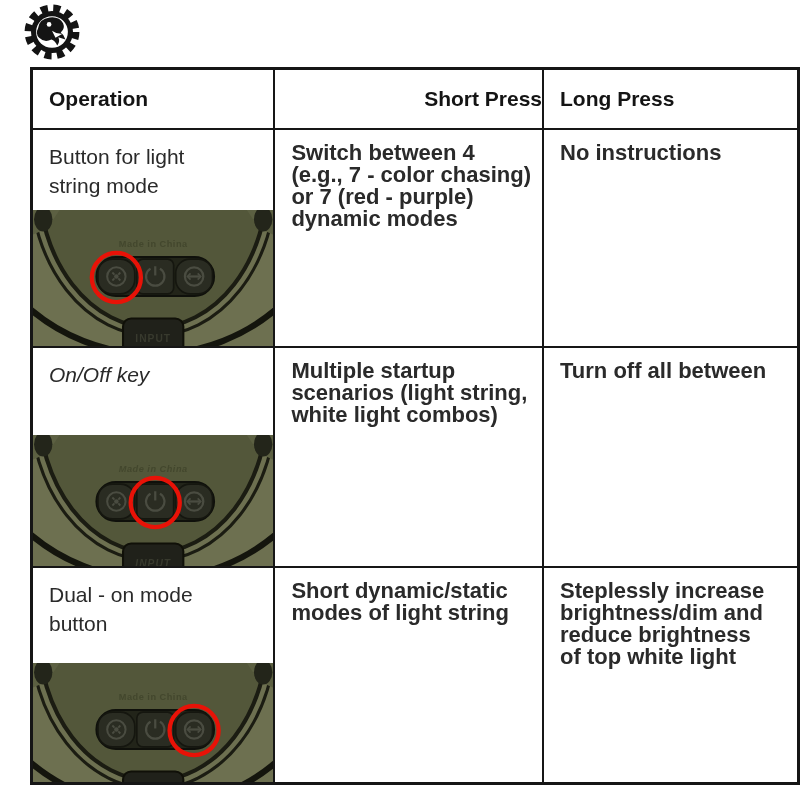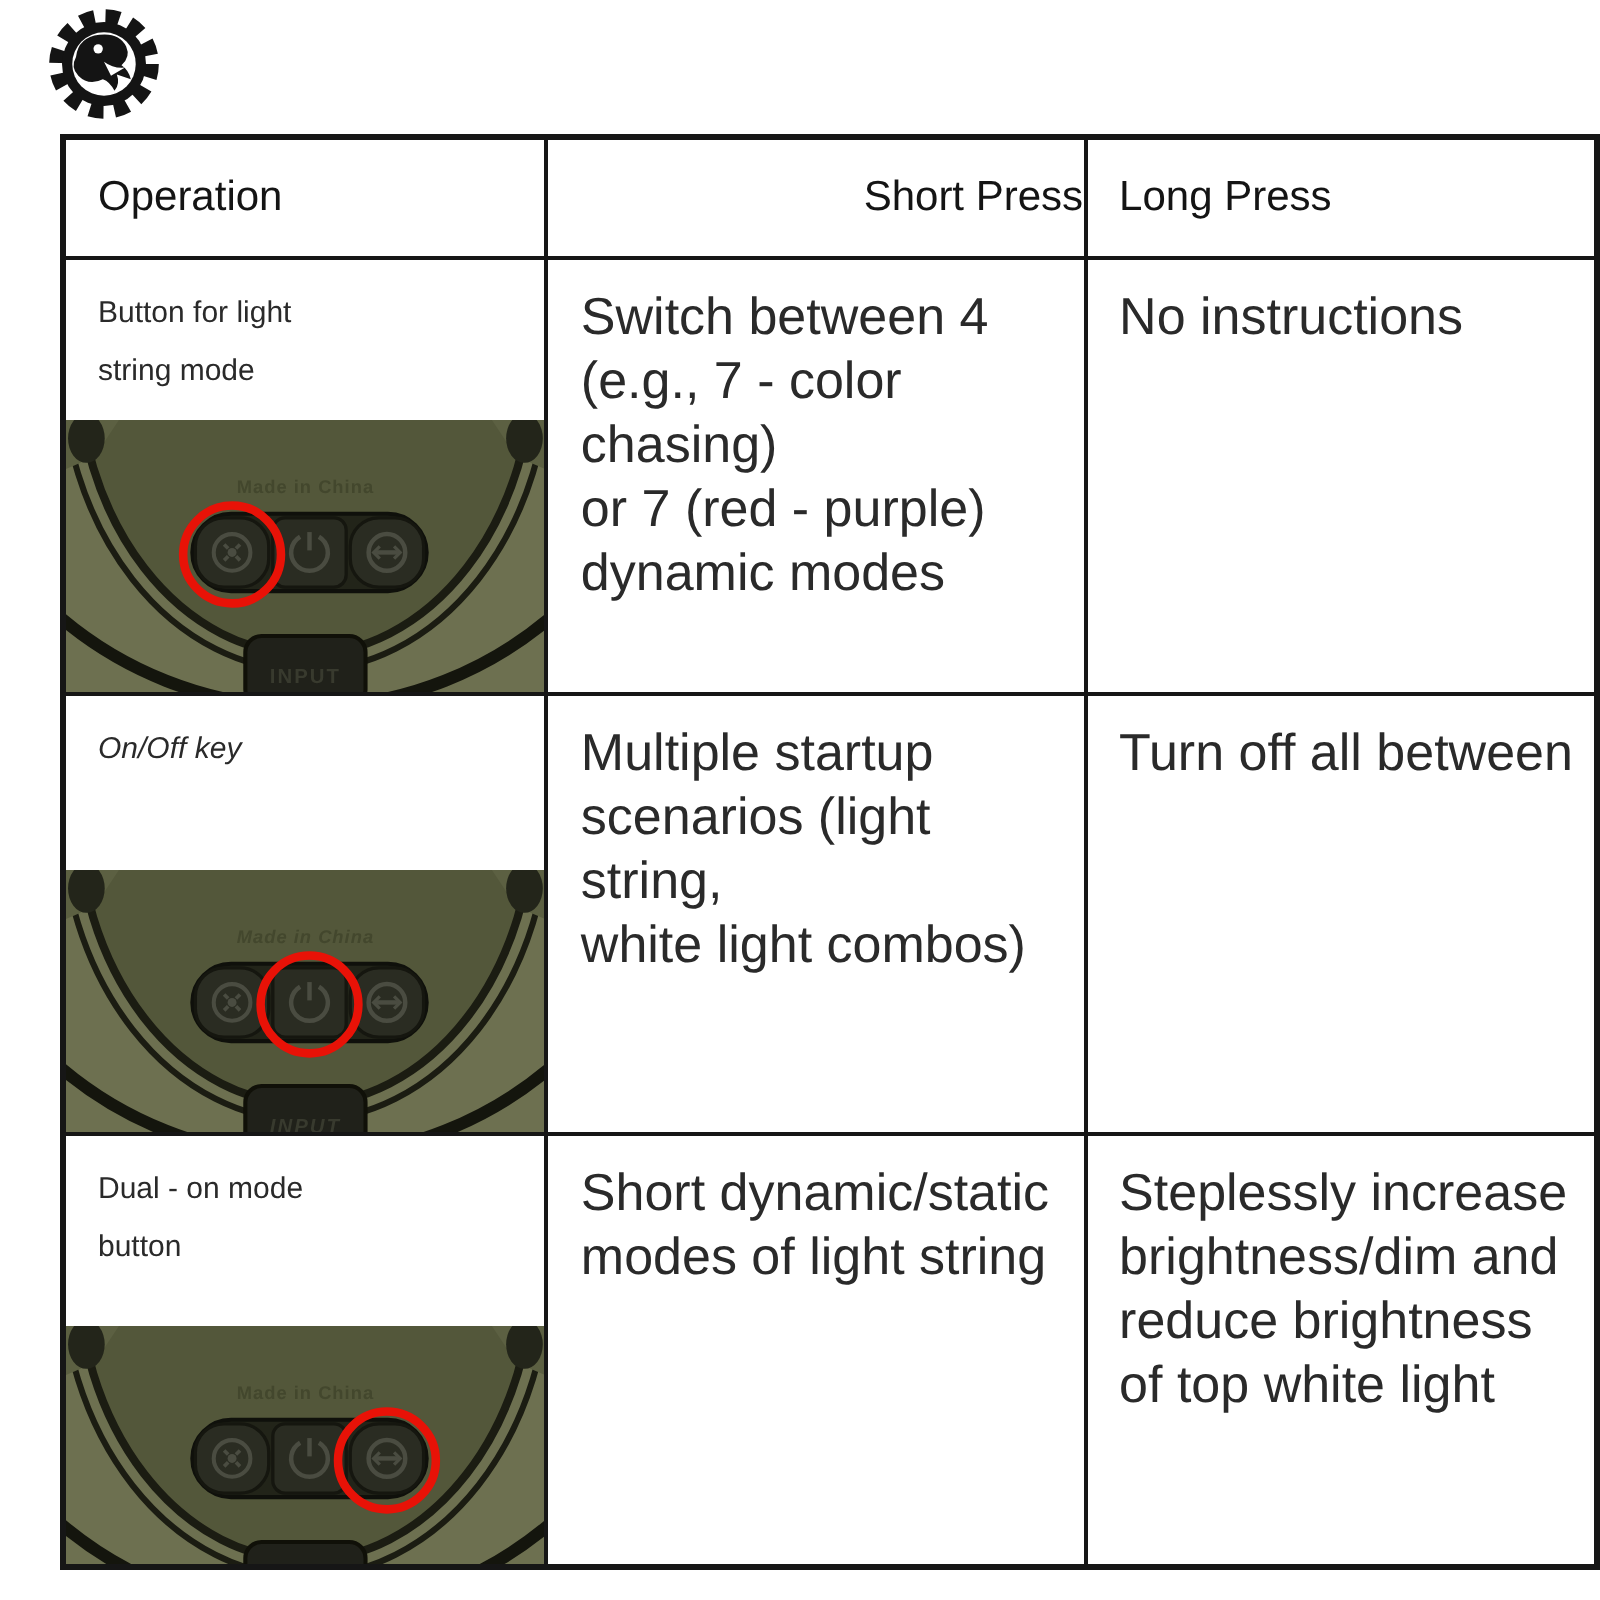--- a/index.html
+++ b/index.html
@@ -16,35 +16,35 @@
   .u-wrap{position:relative;display:inline-block;}
   .plus-mark{position:absolute;top:-9px;left:62%;font-size:15px;font-weight:700;color:#1d1d1d;}
   
   table.spec{
     position:absolute;left:30px;top:67px;border-collapse:collapse;table-layout:fixed;
     border:3px solid #161616;
   }
   table.spec th,table.spec td{border:2px solid #161616;}
   th.hdr{
     width:233px;height:58px;text-align:left;vertical-align:middle;
-    font-size:21px;font-weight:400;color:#141414;padding:0 0 0 16px;
+    font-size:21px;font-weight:700;color:#141414;padding:0 0 0 16px;
   }
   th.hdr.c2{width:257px;text-align:right;}
   th.hdr.c3{width:242px;}
   td.txt{
-    vertical-align:top;font-size:26px;line-height:32px;font-weight:400;color:#2a2a2a;
+    vertical-align:top;font-size:22px;line-height:22px;font-weight:700;color:#2a2a2a;
     padding:12px 6px 0 16px;
   }
   .lines{white-space:pre-line;}
   td.opcell{padding:0;vertical-align:top;}
   .opinner{display:flex;flex-direction:column;justify-content:space-between;}
   .opinner.r1{height:216px;}
   .opinner.r2{height:218px;font-style:italic;}
   .opinner.r3{height:214px;gap:25px;}
-  .optext{padding:12px 6px 0 16px;font-size:15px;line-height:29px;color:#2a2a2a;}
+  .optext{padding:12px 6px 0 16px;font-size:21px;line-height:29px;color:#2a2a2a;}
   .devimg{display:block;width:100%;}
   .devimg.r1{height:136px;}
   .devimg.r2{height:131px;}
   .devimg.r3{height:133px;}
 </style>
 </head>
 <body>
 
 <div class="page">
 

